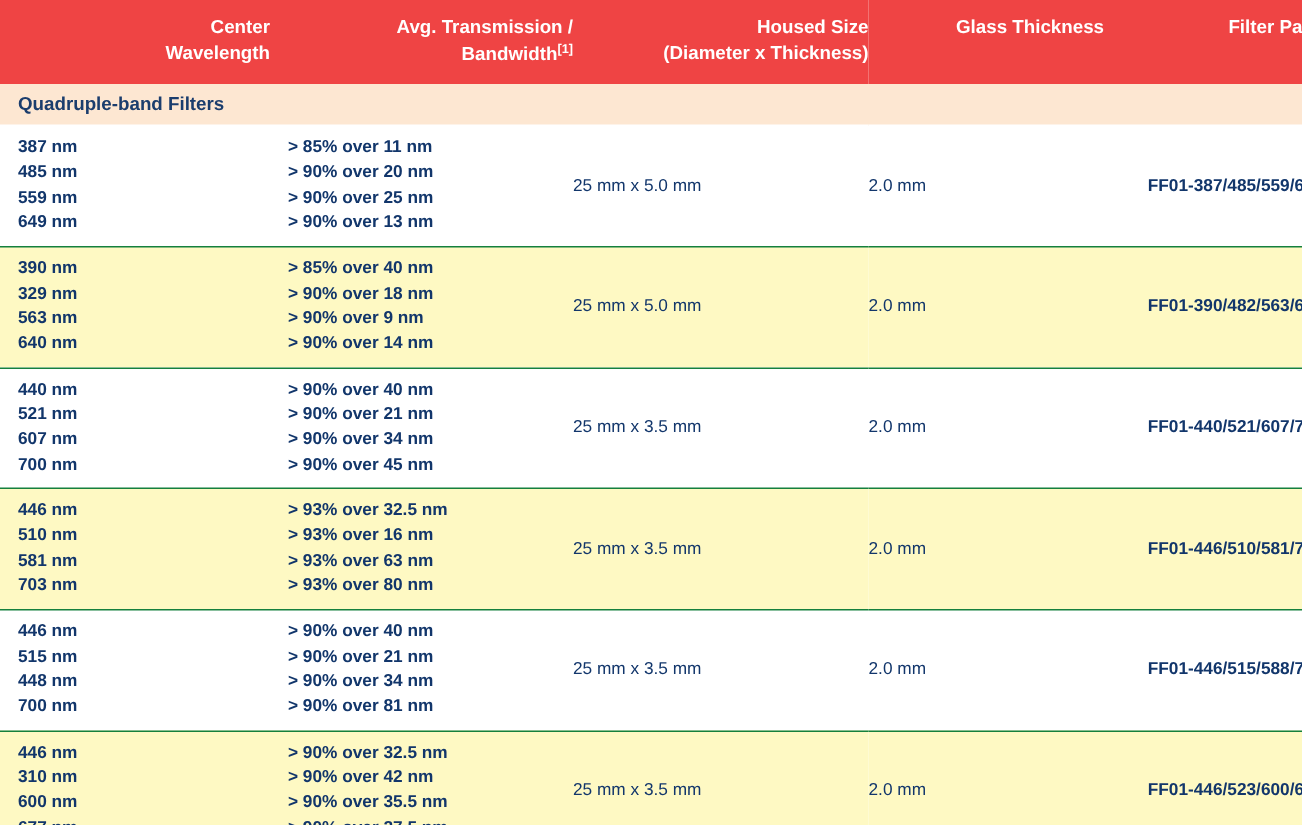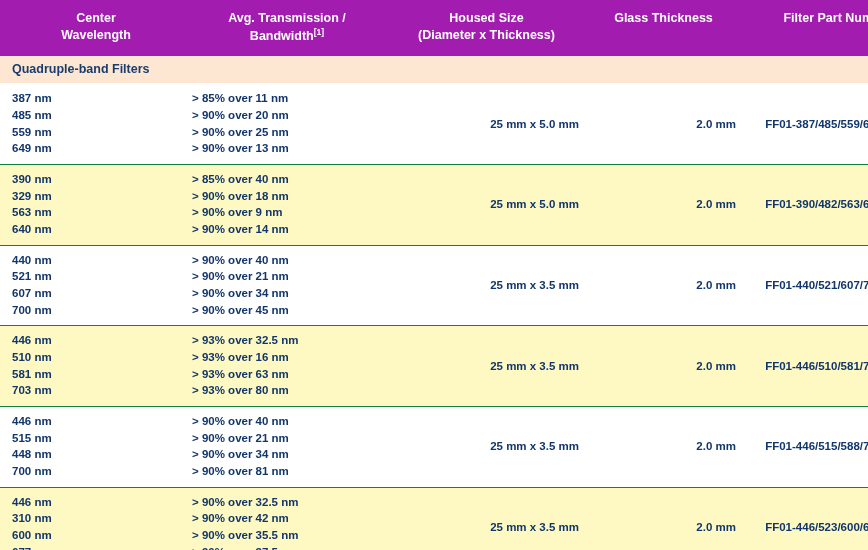--- a/index.html
+++ b/index.html
@@ -19,25 +19,25 @@
     position: relative;
     box-sizing: border-box;
   }
   table.spec {
     border-collapse: collapse;
     width: 868px;
     table-layout: fixed;
   }
   
   thead th {
-    background: #a21caf;
+    background: #ef4444;
     color: #ffffff;
     font-size: 12.5px;
     font-weight: bold;
-    text-align: center;
+    text-align: right;
     vertical-align: top;
     padding: 10px 0 12px 12px;
     line-height: 1.32;
     border: none;
   }
   thead th.c0 { width: 168px; }
   thead th.c1 { width: 190px; }
   thead th.c2 { width: 185px; }
   thead th.c3 { width: 145px; }
   thead th.c4 { width: 180px; }
@@ -69,22 +69,22 @@
     font-weight: bold;
     line-height: 1.45;
   }
   td.col-trans {
     padding-left: 12px;
     line-height: 1.45;
     font-weight: bold;
     color: #12366b;
   }
   td.col-size, td.col-glass {
-    text-align: right;
-    font-weight: bold;
+    text-align: left;
+    font-weight: normal;
   }
   td.col-part {
     text-align: center;
     font-weight: bold;
     letter-spacing: 0px;
   }
   .line { display: block; white-space: nowrap; }
 </style>
 </head>
 <body>

